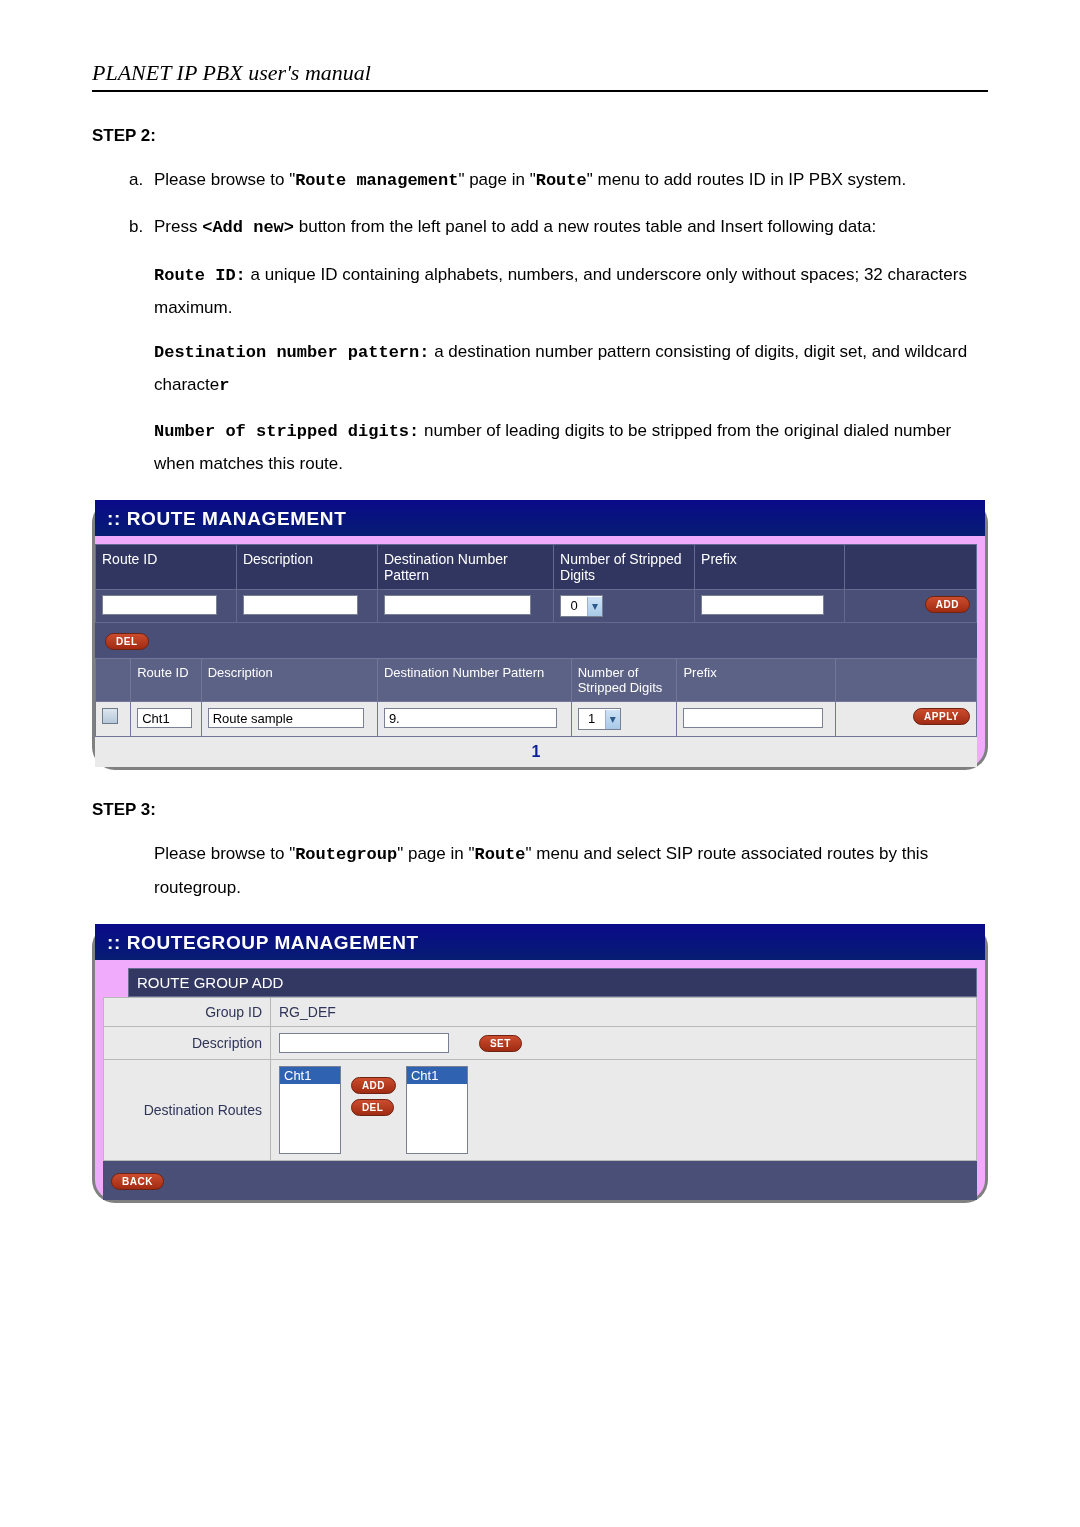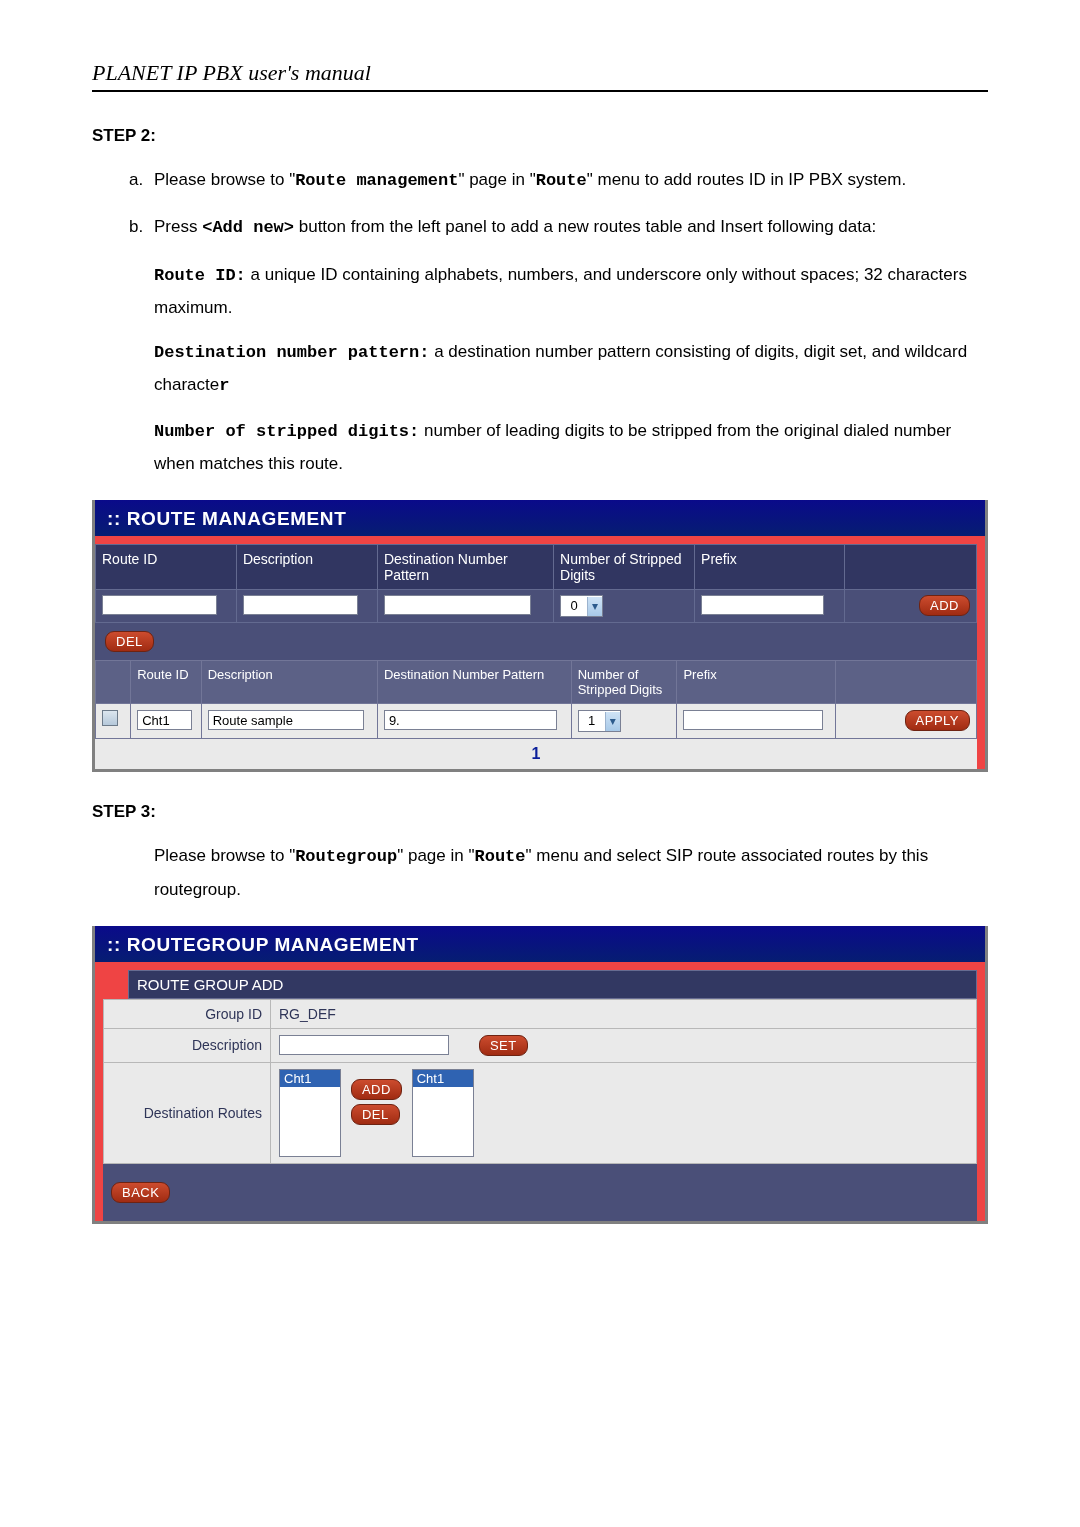--- a/index.html
+++ b/index.html
@@ -40,22 +40,23 @@
     line-height: 1.9;
     margin: 12px 0 12px 62px;
   }
   .bold { font-weight: bold; font-family: Liberation Mono, monospace; }
 
   
   .shot {
     border-left: 3px solid #808080;
     border-right: 3px solid #808080;
     border-bottom: 3px solid #808080;
-    background: #ef4444;
+    background: #f0abfc;
     margin: 20px 0 30px 0;
+    border-radius: 23px;
   }
   .shot-title {
     background: linear-gradient(#0a0a8a,#061d72);
     color: #fff;
     font-weight: 600;
     font-size: 19px;
     letter-spacing: 0.6px;
     padding: 8px 12px 6px 12px;
   }
   table.hdr {
@@ -105,22 +106,22 @@
     background: linear-gradient(#cfe3f6,#a8c9e8);
     color: #2c5a8c;
     padding: 0 4px;
     font-size: 12px;
     border-left: 1px solid #9cb3ce;
   }
   .btn {
     display: inline-block;
     background: linear-gradient(#cc4c2e,#a02b12);
     color: #fff;
-    font-weight: normal;
-    font-size: 13px;
+    font-weight: bold;
+    font-size: 10px;
     padding: 2px 10px;
     border: 1px solid #6e2312;
     border-radius: 9px;
     text-align: right;
     letter-spacing: 0.5px;
   }
   .delbar {
     background: #4a4f78;
     padding: 8px 10px;
   }
@@ -207,21 +208,21 @@
     color: #fff;
     padding: 1px 4px;
   }
   .btncol {
     display: inline-block;
     vertical-align: top;
     margin: 10px 6px 0 6px;
   }
   .backrow {
     background: #4a4f78;
-    padding: 18px 8px;
+    padding: 10px 8px;
   }
   .setbtn-wrap {
     display: inline-block;
     margin-left: 26px;
   }
 </style>
 </head>
 <body>
 
 <div class="doc-title">PLANET IP PBX user's manual</div>

